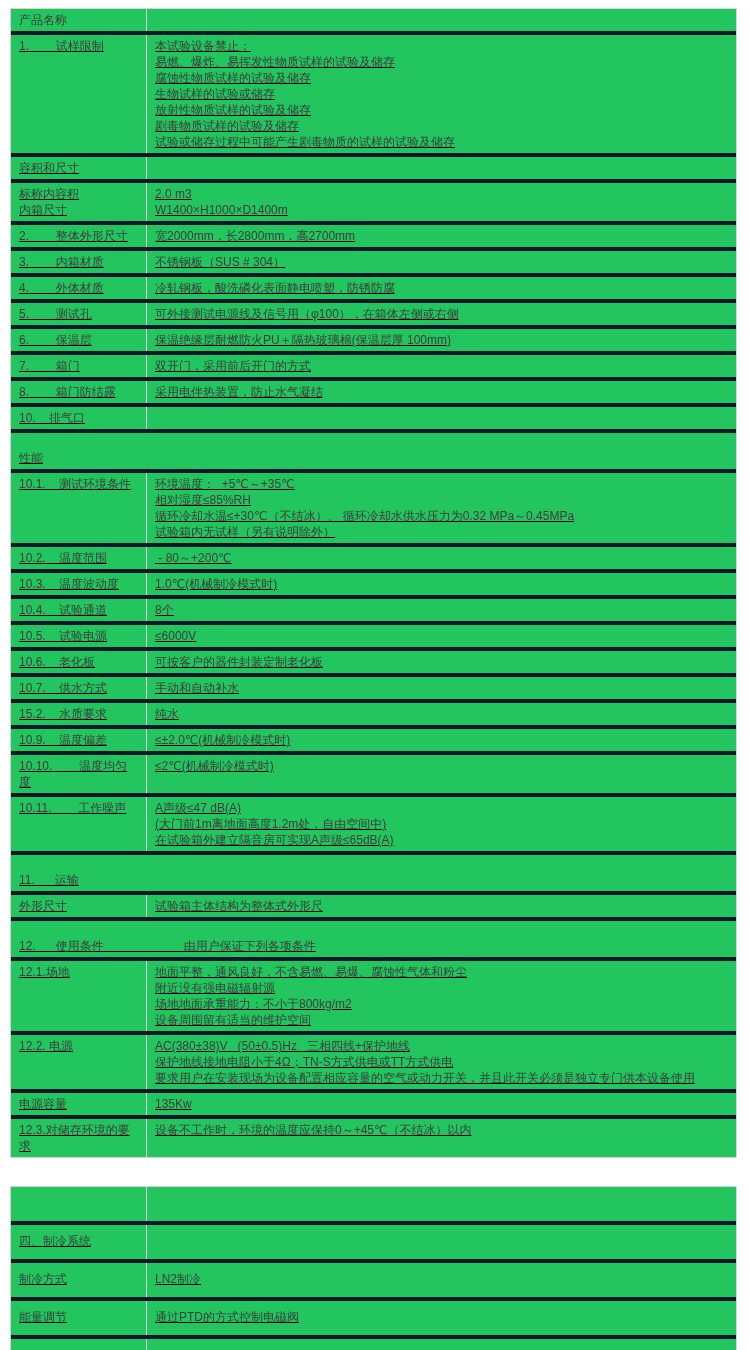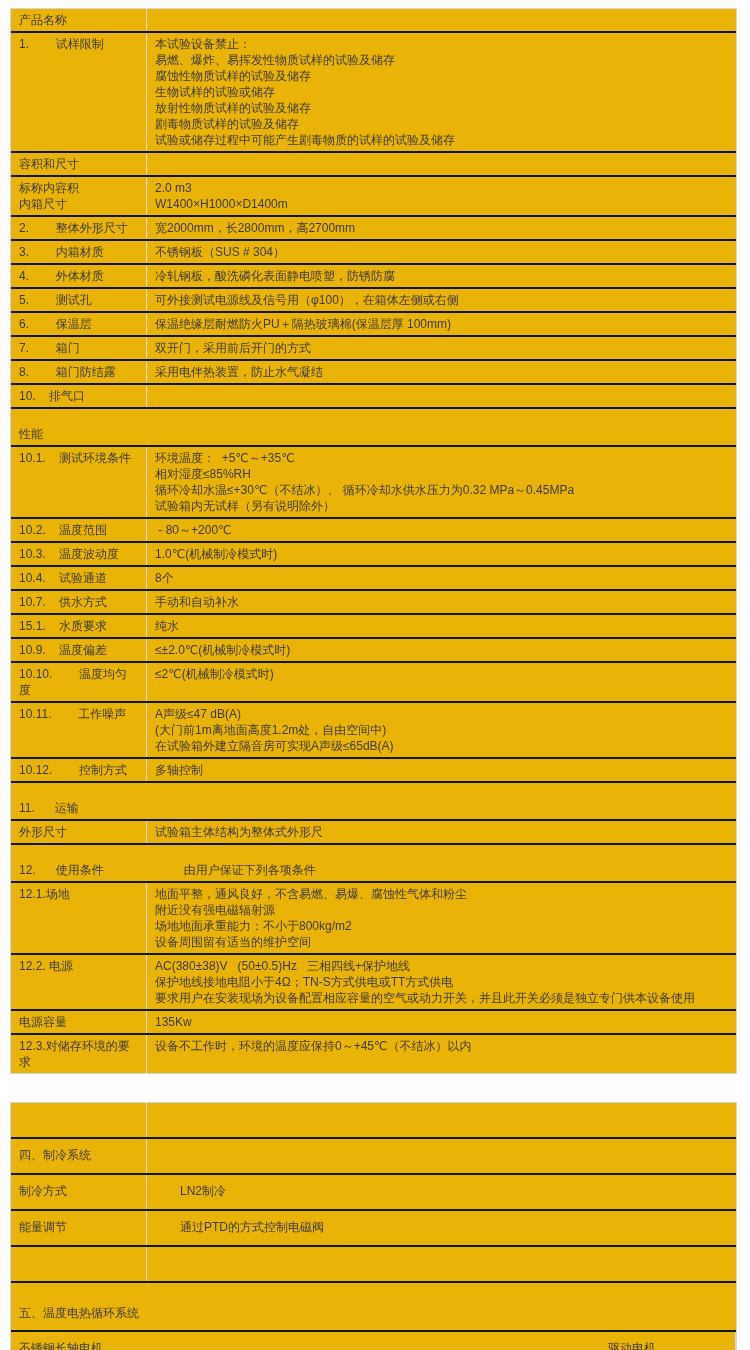--- a/index.html
+++ b/index.html
@@ -10,37 +10,37 @@
   }
   .page {
     width: 750px;
     min-height: 1350px;
     box-sizing: border-box;
     padding: 8px 13px 20px 10px;
     background: #ffffff;
   }
   .spec-table {
     border: 1px solid #d6d6d6;
-    background: #eab308;
+    background: #22c55e;
     width: 727px;
     box-sizing: border-box;
   }
   .row { display: flex; }
-  .row + .row { border-top: 2px solid #0f172a; }
+  .row + .row { border-top: 4px solid #0f172a; text-decoration: underline; }
   .cell {
     font-size: 12px;
     color: #3d3d3d;
     white-space: pre-wrap;
     overflow-wrap: break-word;
     box-sizing: border-box;
   }
   .t1 .cell { padding: 3px 8px; line-height: 16px; }
   .t2 .cell { padding: 8px 8px; line-height: 17px; }
   .t1 .row { min-height: 22px; }
-  .t2 .row { min-height: 34px; gap: 25px; }
+  .t2 .row { min-height: 34px; }
   .label {
     flex: 0 0 136px;
     width: 136px;
     border-right: 1px solid #d6d6d6;
   }
   .value { flex: 1 1 auto; min-width: 0; }
   .span-cell { flex: 1 1 auto; margin-top: 14px; }
   .table-gap { height: 28px; }
 </style>
 </head>
@@ -118,44 +118,48 @@
       </div>
       <div class="row">
         <div class="cell label">10.3.    温度波动度</div>
         <div class="cell value">1.0℃(机械制冷模式时)</div>
       </div>
       <div class="row">
         <div class="cell label">10.4.    试验通道</div>
         <div class="cell value">8个</div>
       </div>
       <div class="row">
+        <div class="cell label">10.5.    试验电源</div>
+        <div class="cell value">≤6000V</div>
+      </div>
+      <div class="row">
+        <div class="cell label">10.6.    老化板</div>
+        <div class="cell value">可按客户的器件封装定制老化板</div>
+      </div>
+      <div class="row">
         <div class="cell label">10.7.    供水方式</div>
         <div class="cell value">手动和自动补水</div>
       </div>
       <div class="row">
-        <div class="cell label">15.1.    水质要求</div>
+        <div class="cell label">15.2.    水质要求</div>
         <div class="cell value">纯水</div>
       </div>
       <div class="row">
         <div class="cell label">10.9.    温度偏差</div>
         <div class="cell value">≤±2.0℃(机械制冷模式时)</div>
       </div>
       <div class="row">
         <div class="cell label">10.10.        温度均匀度</div>
         <div class="cell value">≤2℃(机械制冷模式时)</div>
       </div>
       <div class="row">
         <div class="cell label">10.11.        工作噪声</div>
         <div class="cell value">A声级≤47 dB(A)
 (大门前1m离地面高度1.2m处，自由空间中)
 在试验箱外建立隔音房可实现A声级≤65dB(A)</div>
-      </div>
-      <div class="row">
-        <div class="cell label">10.12.        控制方式</div>
-        <div class="cell value">多轴控制</div>
       </div>
       <div class="row">
         <div class="cell span-cell">11.      运输</div>
       </div>
       <div class="row">
         <div class="cell label">外形尺寸</div>
         <div class="cell value">试验箱主体结构为整体式外形尺</div>
       </div>
       <div class="row">
         <div class="cell span-cell">12.      使用条件                        由用户保证下列各项条件</div>

